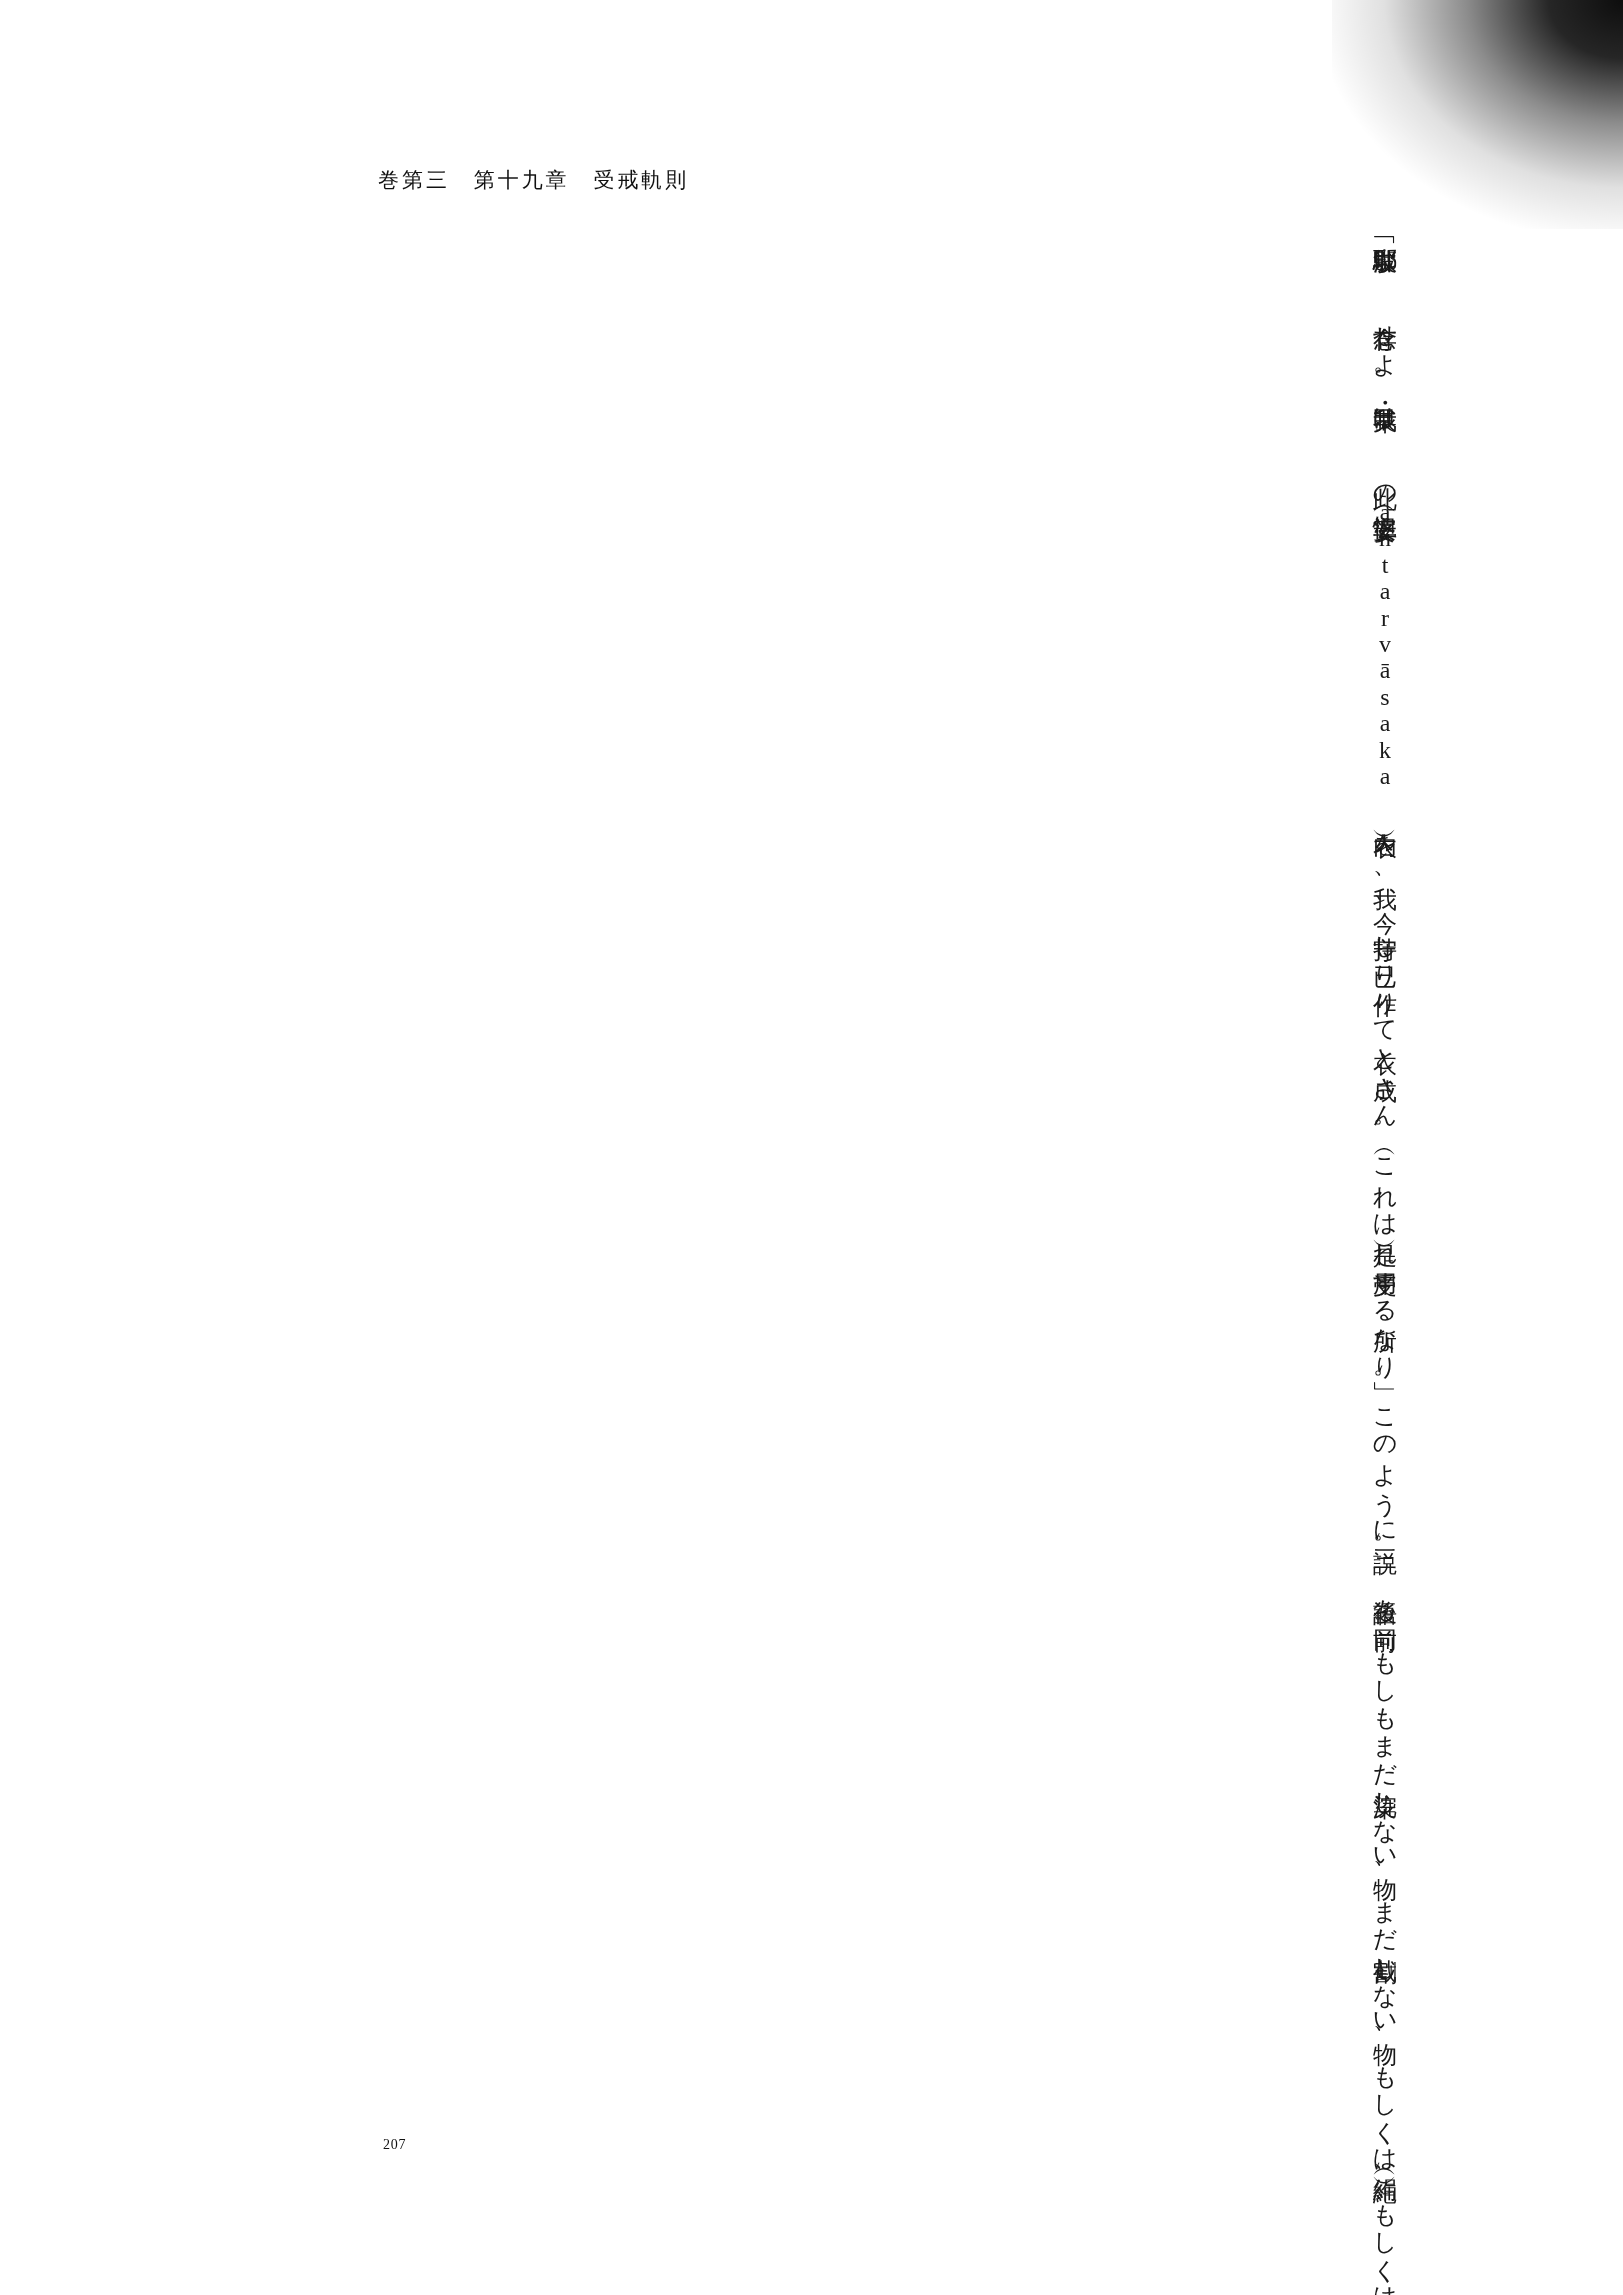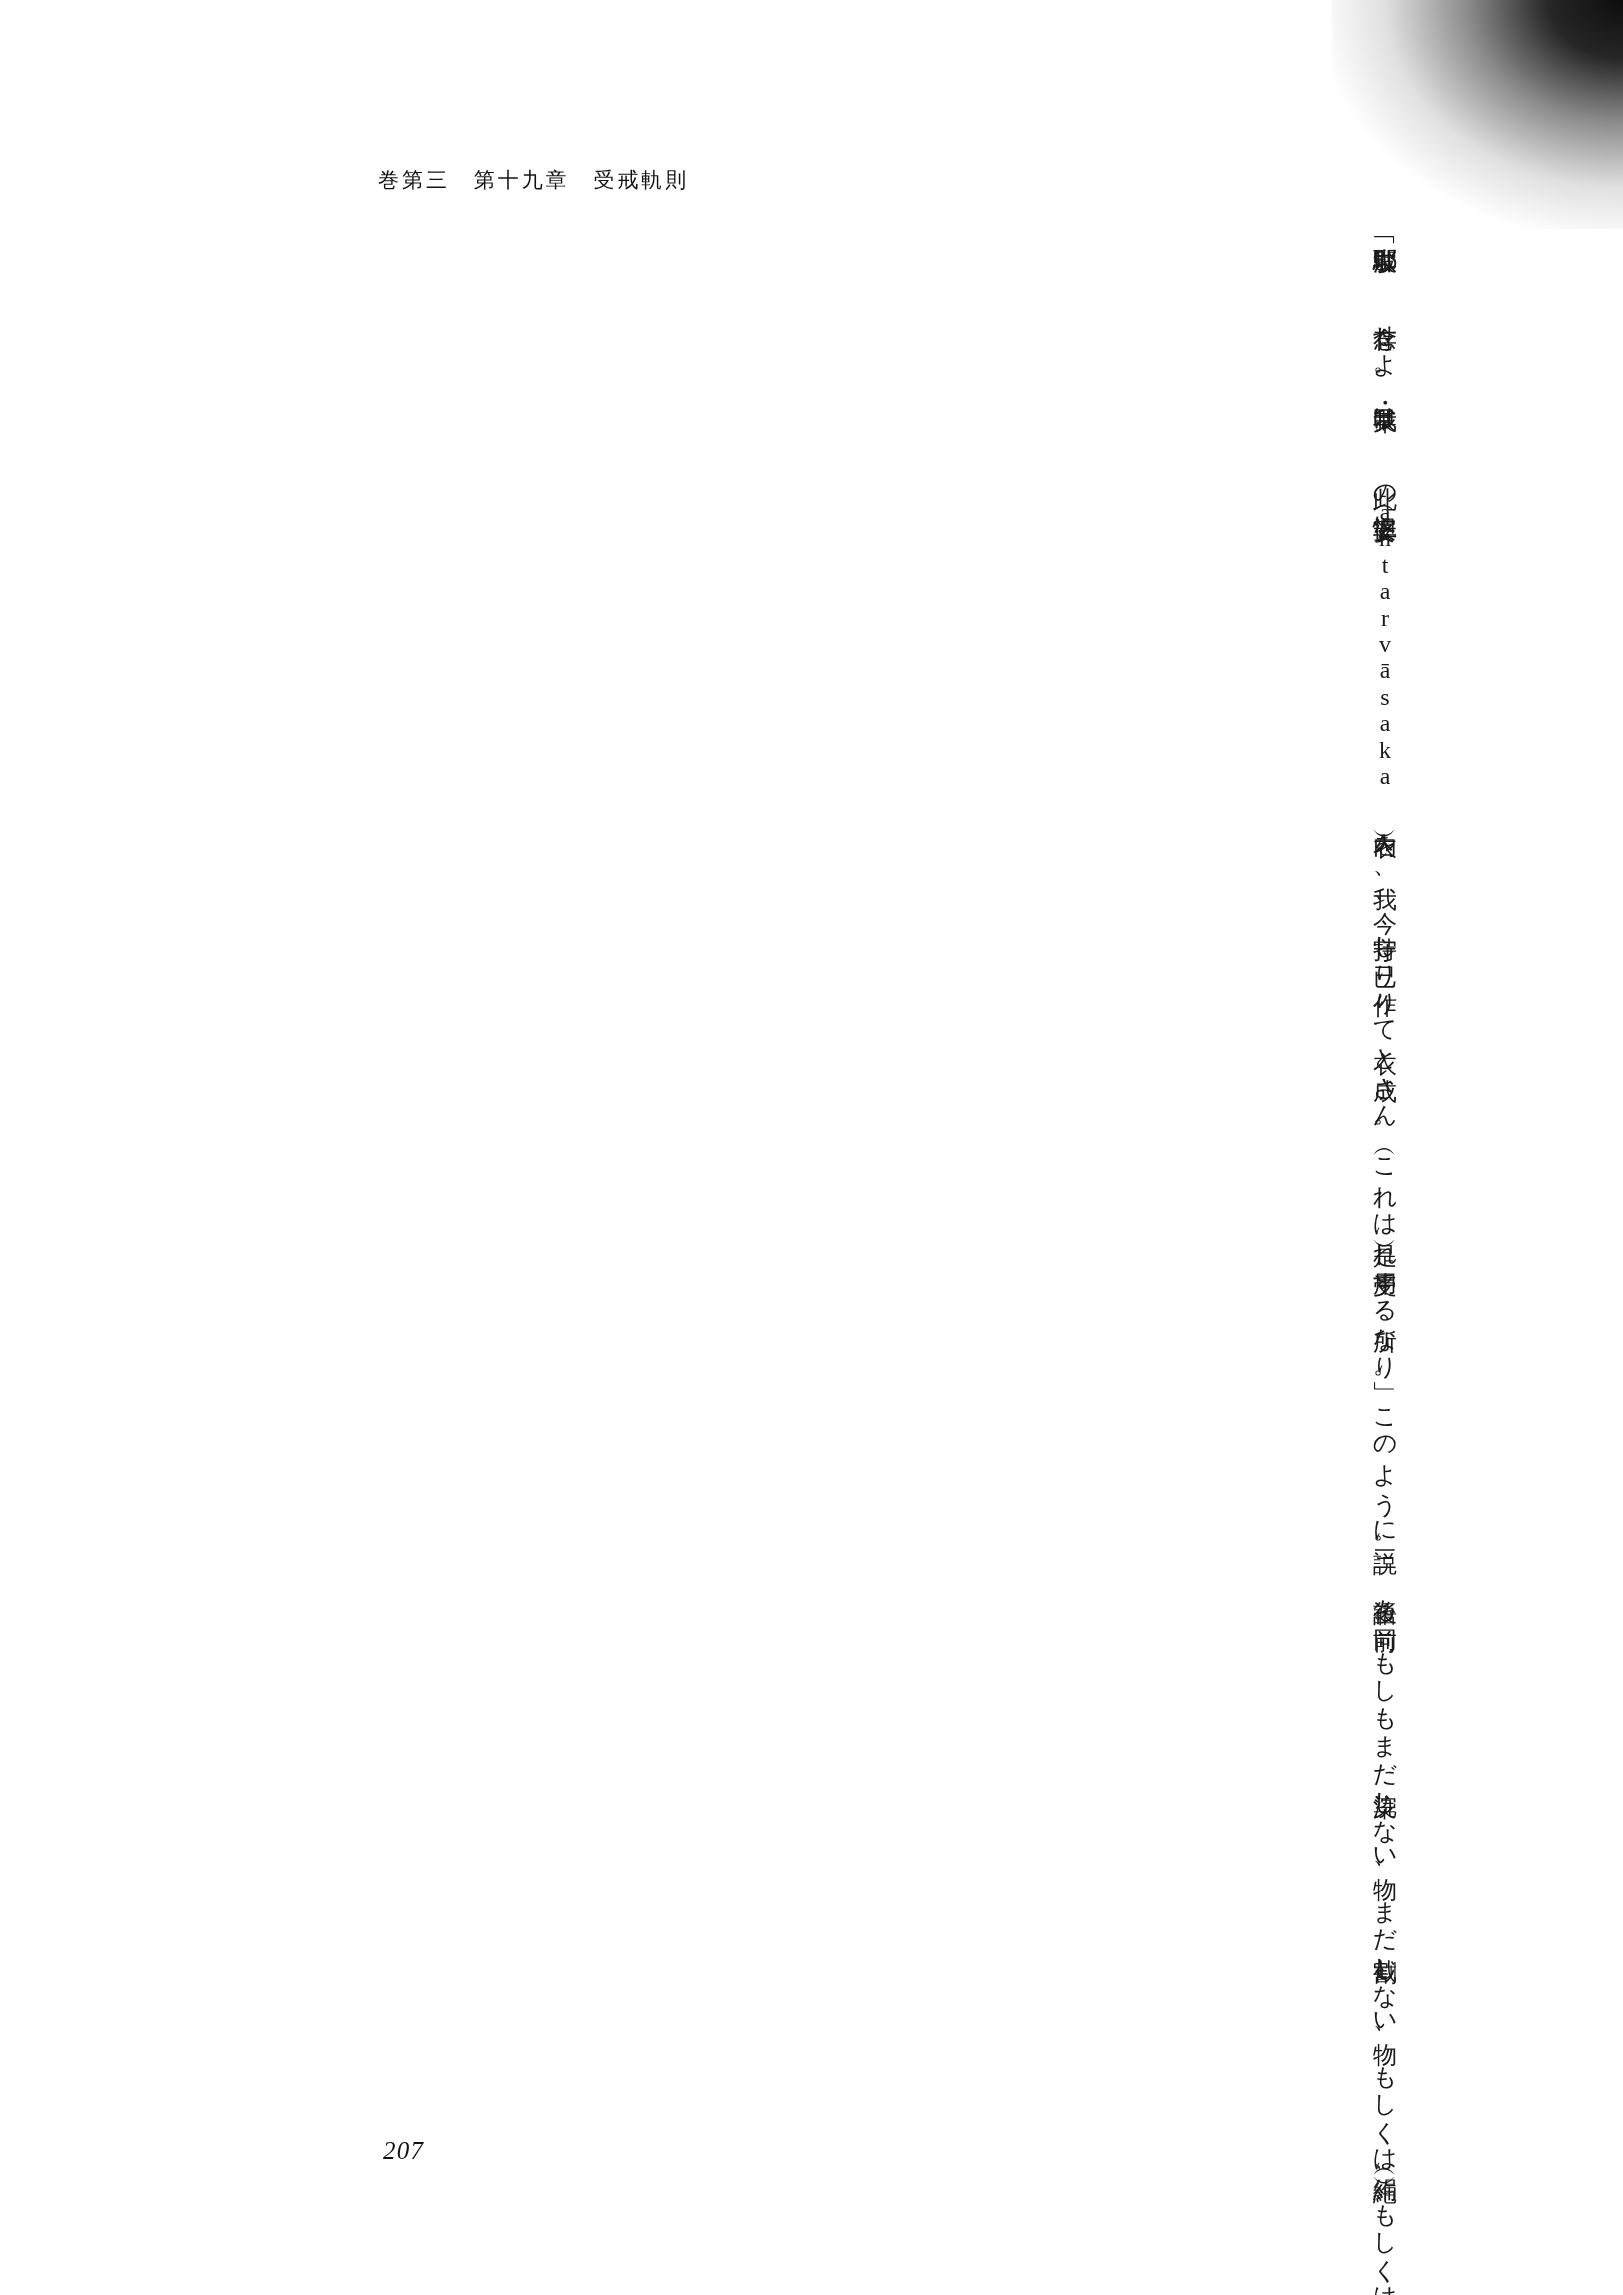--- a/index.html
+++ b/index.html
@@ -46,24 +46,23 @@
     letter-spacing: 0.14em;
     white-space: nowrap;
     color: #111;
   }
 
   
   .folio {
     position: absolute;
     left: 383px;
     top: 2137px;
-    font-size: 25px;
+    font-size: 14px;
     letter-spacing: 0.05em;
     color: #111;
-    font-style: italic;
   }
 
   
   .vtext {
     position: absolute;
     top: 229px;
     right: 215px;
     height: 1845px;
     width: 1193px;
     writing-mode: vertical-rl;

